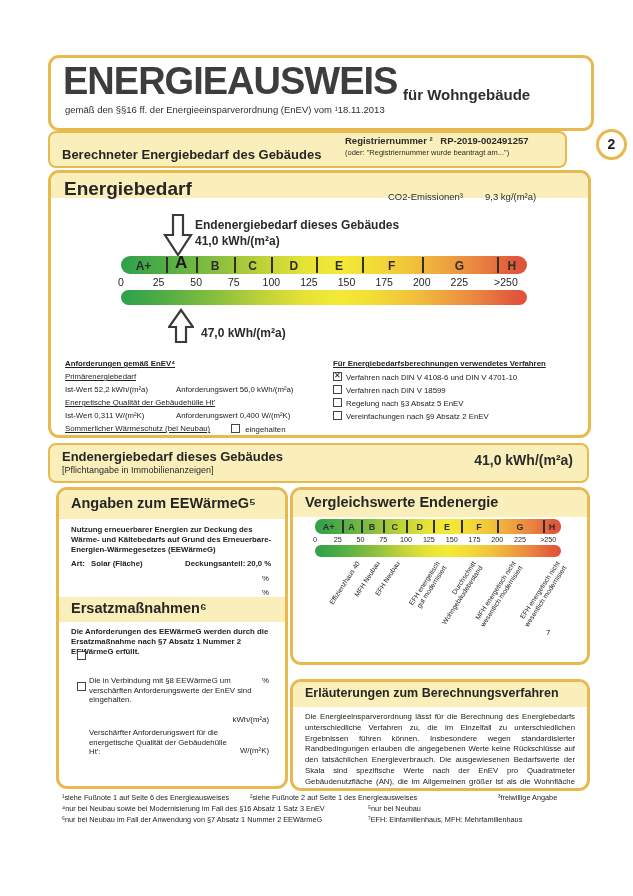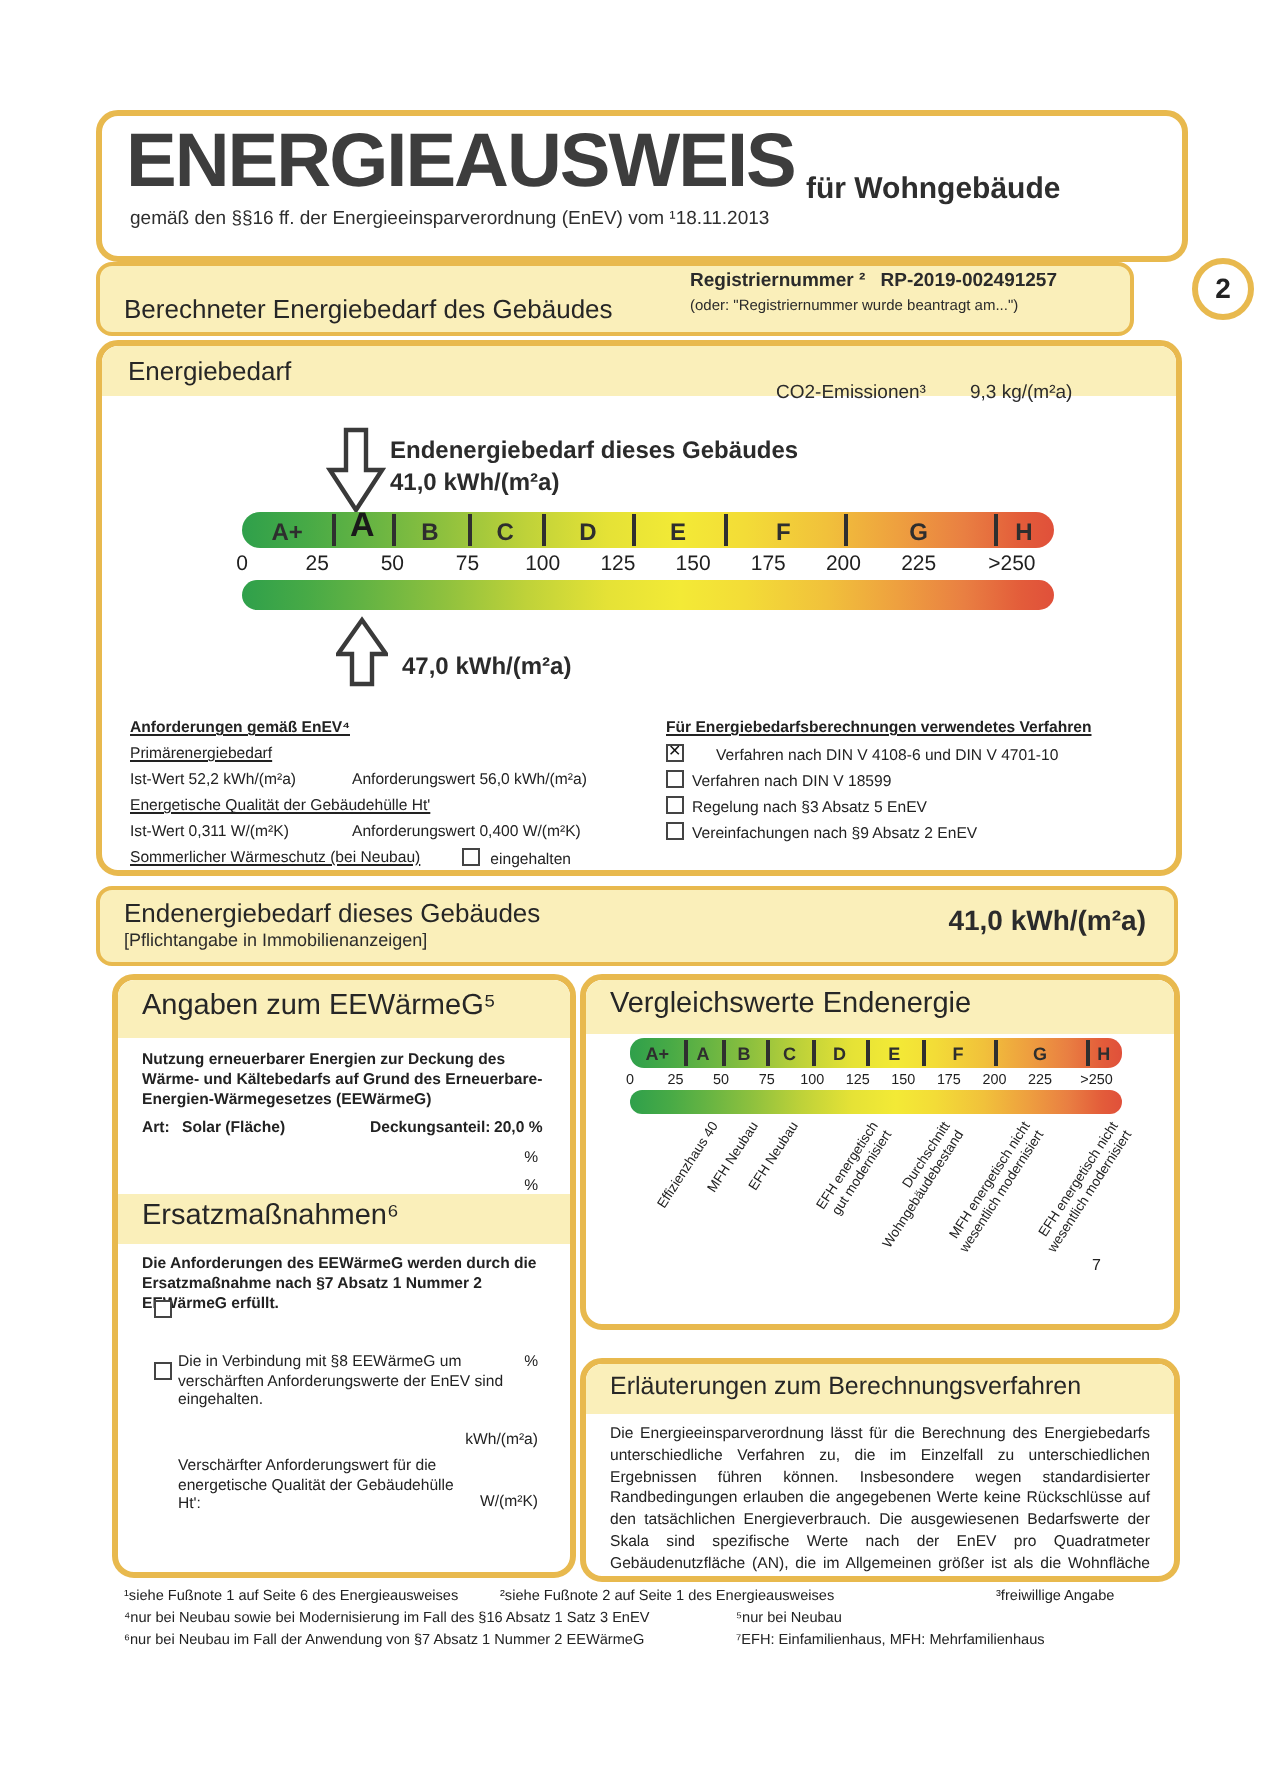--- a/index.html
+++ b/index.html
@@ -22,21 +22,21 @@
   .cb.checked::after{content:"✕";position:absolute;left:0px;top:-1.5px;font-size:8px;line-height:1;color:#111;}
   .gradbar{position:absolute;background:var(--grad);}
   .letter{position:absolute;transform:translateX(-50%);font-weight:bold;color:#2e2e2e;white-space:nowrap;}
   .letter.current{color:#1a1a1a;}
   .divider{position:absolute;top:1px;bottom:1px;width:2px;background:#2f2f2f;}
   .tick{position:absolute;transform:translateX(-50%);color:#1f1f1f;white-space:nowrap;}
   .rlabel{position:absolute;width:120px;text-align:right;transform:rotate(-57deg);
           transform-origin:100% 0;white-space:pre-line;line-height:1.15;font-size:6.8px;color:#222;}
   .badge{position:absolute;width:25px;height:25px;border:3px solid var(--gold);border-radius:50%;
          background:#fff;text-align:center;line-height:25px;font-weight:bold;font-size:14px;color:#222;}
-  .hdrband-title{font-weight:normal;color:#262626;}
+  .hdrband-title{font-weight:bold;color:#262626;}
   .fn{position:absolute;font-size:7.3px;color:#222;white-space:nowrap;}
   .vrow{position:absolute;font-size:7.8px;color:#222;white-space:nowrap;}
 </style>
 </head>
 <body>
 
 <div class="page">
 
   <div class="gbox" style="left:48px;top:55px;width:540px;height:70px;">
     <div class="abs" style="left:12px;top:2px;font-size:38px;font-weight:bold;letter-spacing:-1px;color:#3d3d3d;">ENERGIEAUSWEIS</div>
@@ -49,21 +49,21 @@
     <div class="abs b" style="left:295px;top:2px;font-size:9.5px;white-space:nowrap;">
       <span>Registriernummer ²</span>
       <span style="margin-left:5px;">RP-2019-002491257</span>
     </div>
     <div class="abs" style="left:295px;top:15px;font-size:7.5px;">(oder: "Registriernummer wurde beantragt am...")</div>
   </div>
   <div class="badge" style="left:596px;top:129px;">2</div>
 
   <div class="gbox" id="box-energiebedarf" style="left:48px;top:170px;width:537px;height:262px;overflow:hidden;">
     <div class="band" style="left:0;top:0;right:0;height:25px;border-radius:8px 8px 0 0;"></div>
-    <div class="abs hdrband-title" style="left:13px;top:5px;font-size:13px;">Energiebedarf</div>
+    <div class="abs hdrband-title" style="left:13px;top:5px;font-size:19px;">Energiebedarf</div>
 
     <div class="abs" style="left:337px;top:18px;font-size:9.5px;">CO2-Emissionen³</div>
     <div class="abs" style="left:434px;top:18px;font-size:9.5px;">9,3 kg/(m²a)</div>
 
     <svg class="abs" style="left:112px;top:40px;" width="30" height="44" viewBox="0 0 30 44">
       <path d="M10 2 L20 2 L20 22 L28 22 L15 42 L2 22 L10 22 Z" fill="#ffffff" stroke="#3a3a3a" stroke-width="2.2"></path>
     </svg>
     <div class="abs b" style="left:144px;top:45px;font-size:12px;white-space:nowrap;">Endenergiebedarf dieses Gebäudes</div>
     <div class="abs b" style="left:144px;top:61px;font-size:12px;">41,0 kWh/(m²a)</div>
 
@@ -112,21 +112,21 @@
         <div class="tick" style="left: 27.7778%; top: 0px;">75</div>
         <div class="tick" style="left: 37.037%; top: 0px;">100</div>
         <div class="tick" style="left: 46.2963%; top: 0px;">125</div>
         <div class="tick" style="left: 55.5556%; top: 0px;">150</div>
         <div class="tick" style="left: 64.8148%; top: 0px;">175</div>
         <div class="tick" style="left: 74.0741%; top: 0px;">200</div>
         <div class="tick" style="left: 83.3333%; top: 0px;">225</div>
         <div class="tick" style="left: 94.8148%; top: 0px;">&gt;250</div>
       </div>
       <div class="gradbar" style="left: 70px; top: 117px; width: 406px; height: 15px; border-radius: 7.5px;"></div>
-      <div class="vrow" style="left: 282px; top: 199px;"><span class="cb checked"></span><span style="margin-left: 16px;">Verfahren nach DIN V 4108-6 und DIN V 4701-10</span></div>
+      <div class="vrow" style="left: 282px; top: 199px;"><span class="cb checked"></span><span style="margin-left: 4px;">Verfahren nach DIN V 4108-6 und DIN V 4701-10</span></div>
       <div class="vrow" style="left: 282px; top: 212px;"><span class="cb"></span><span style="margin-left: 4px;">Verfahren nach DIN V 18599</span></div>
       <div class="vrow" style="left: 282px; top: 225px;"><span class="cb"></span><span style="margin-left: 4px;">Regelung nach §3 Absatz 5 EnEV</span></div>
       <div class="vrow" style="left: 282px; top: 238px;"><span class="cb"></span><span style="margin-left: 4px;">Vereinfachungen nach §9 Absatz 2 EnEV</span></div>
     </div>
 
   <div class="bandbox" style="left:48px;top:443px;width:537px;height:36px;border-width:2.5px;">
     <div class="abs hdrband-title" style="left:12px;top:4px;font-size:13px;">Endenergiebedarf dieses Gebäudes</div>
     <div class="abs" style="left:12px;top:20px;font-size:9px;">[Pflichtangabe in Immobilienanzeigen]</div>
     <div class="abs b" style="right:14px;top:7px;font-size:14px;">41,0 kWh/(m²a)</div>
   </div>

